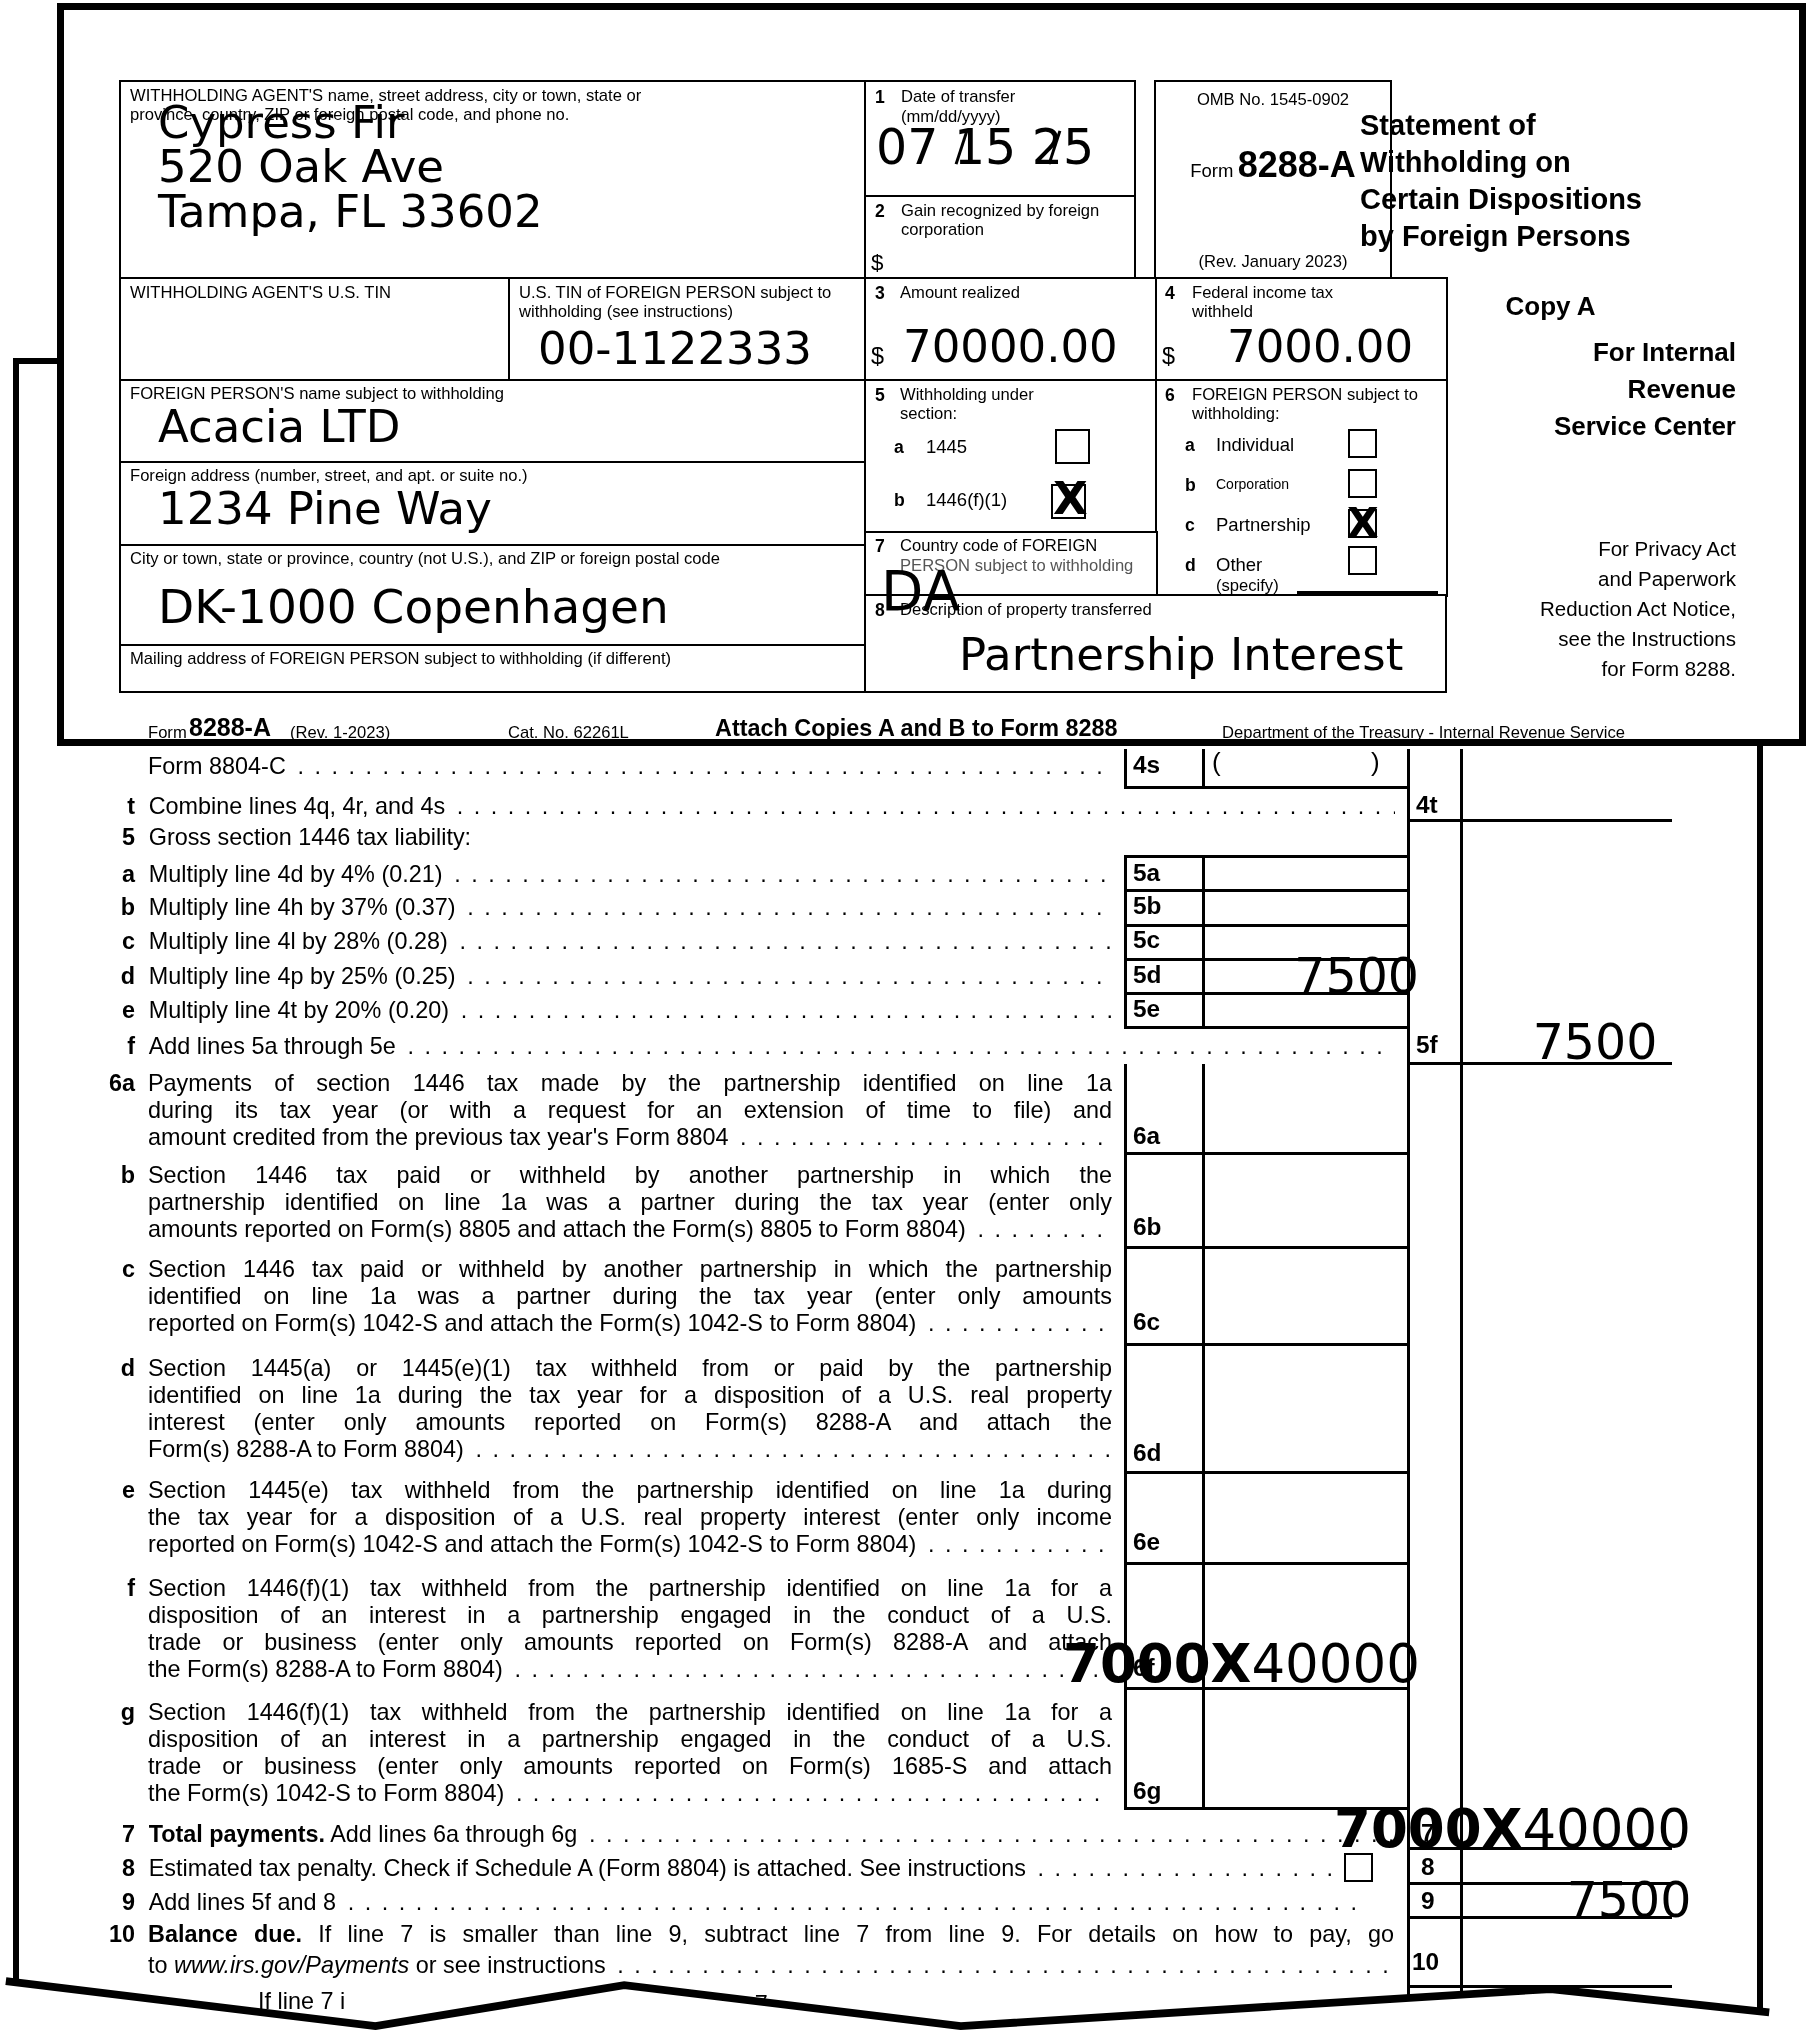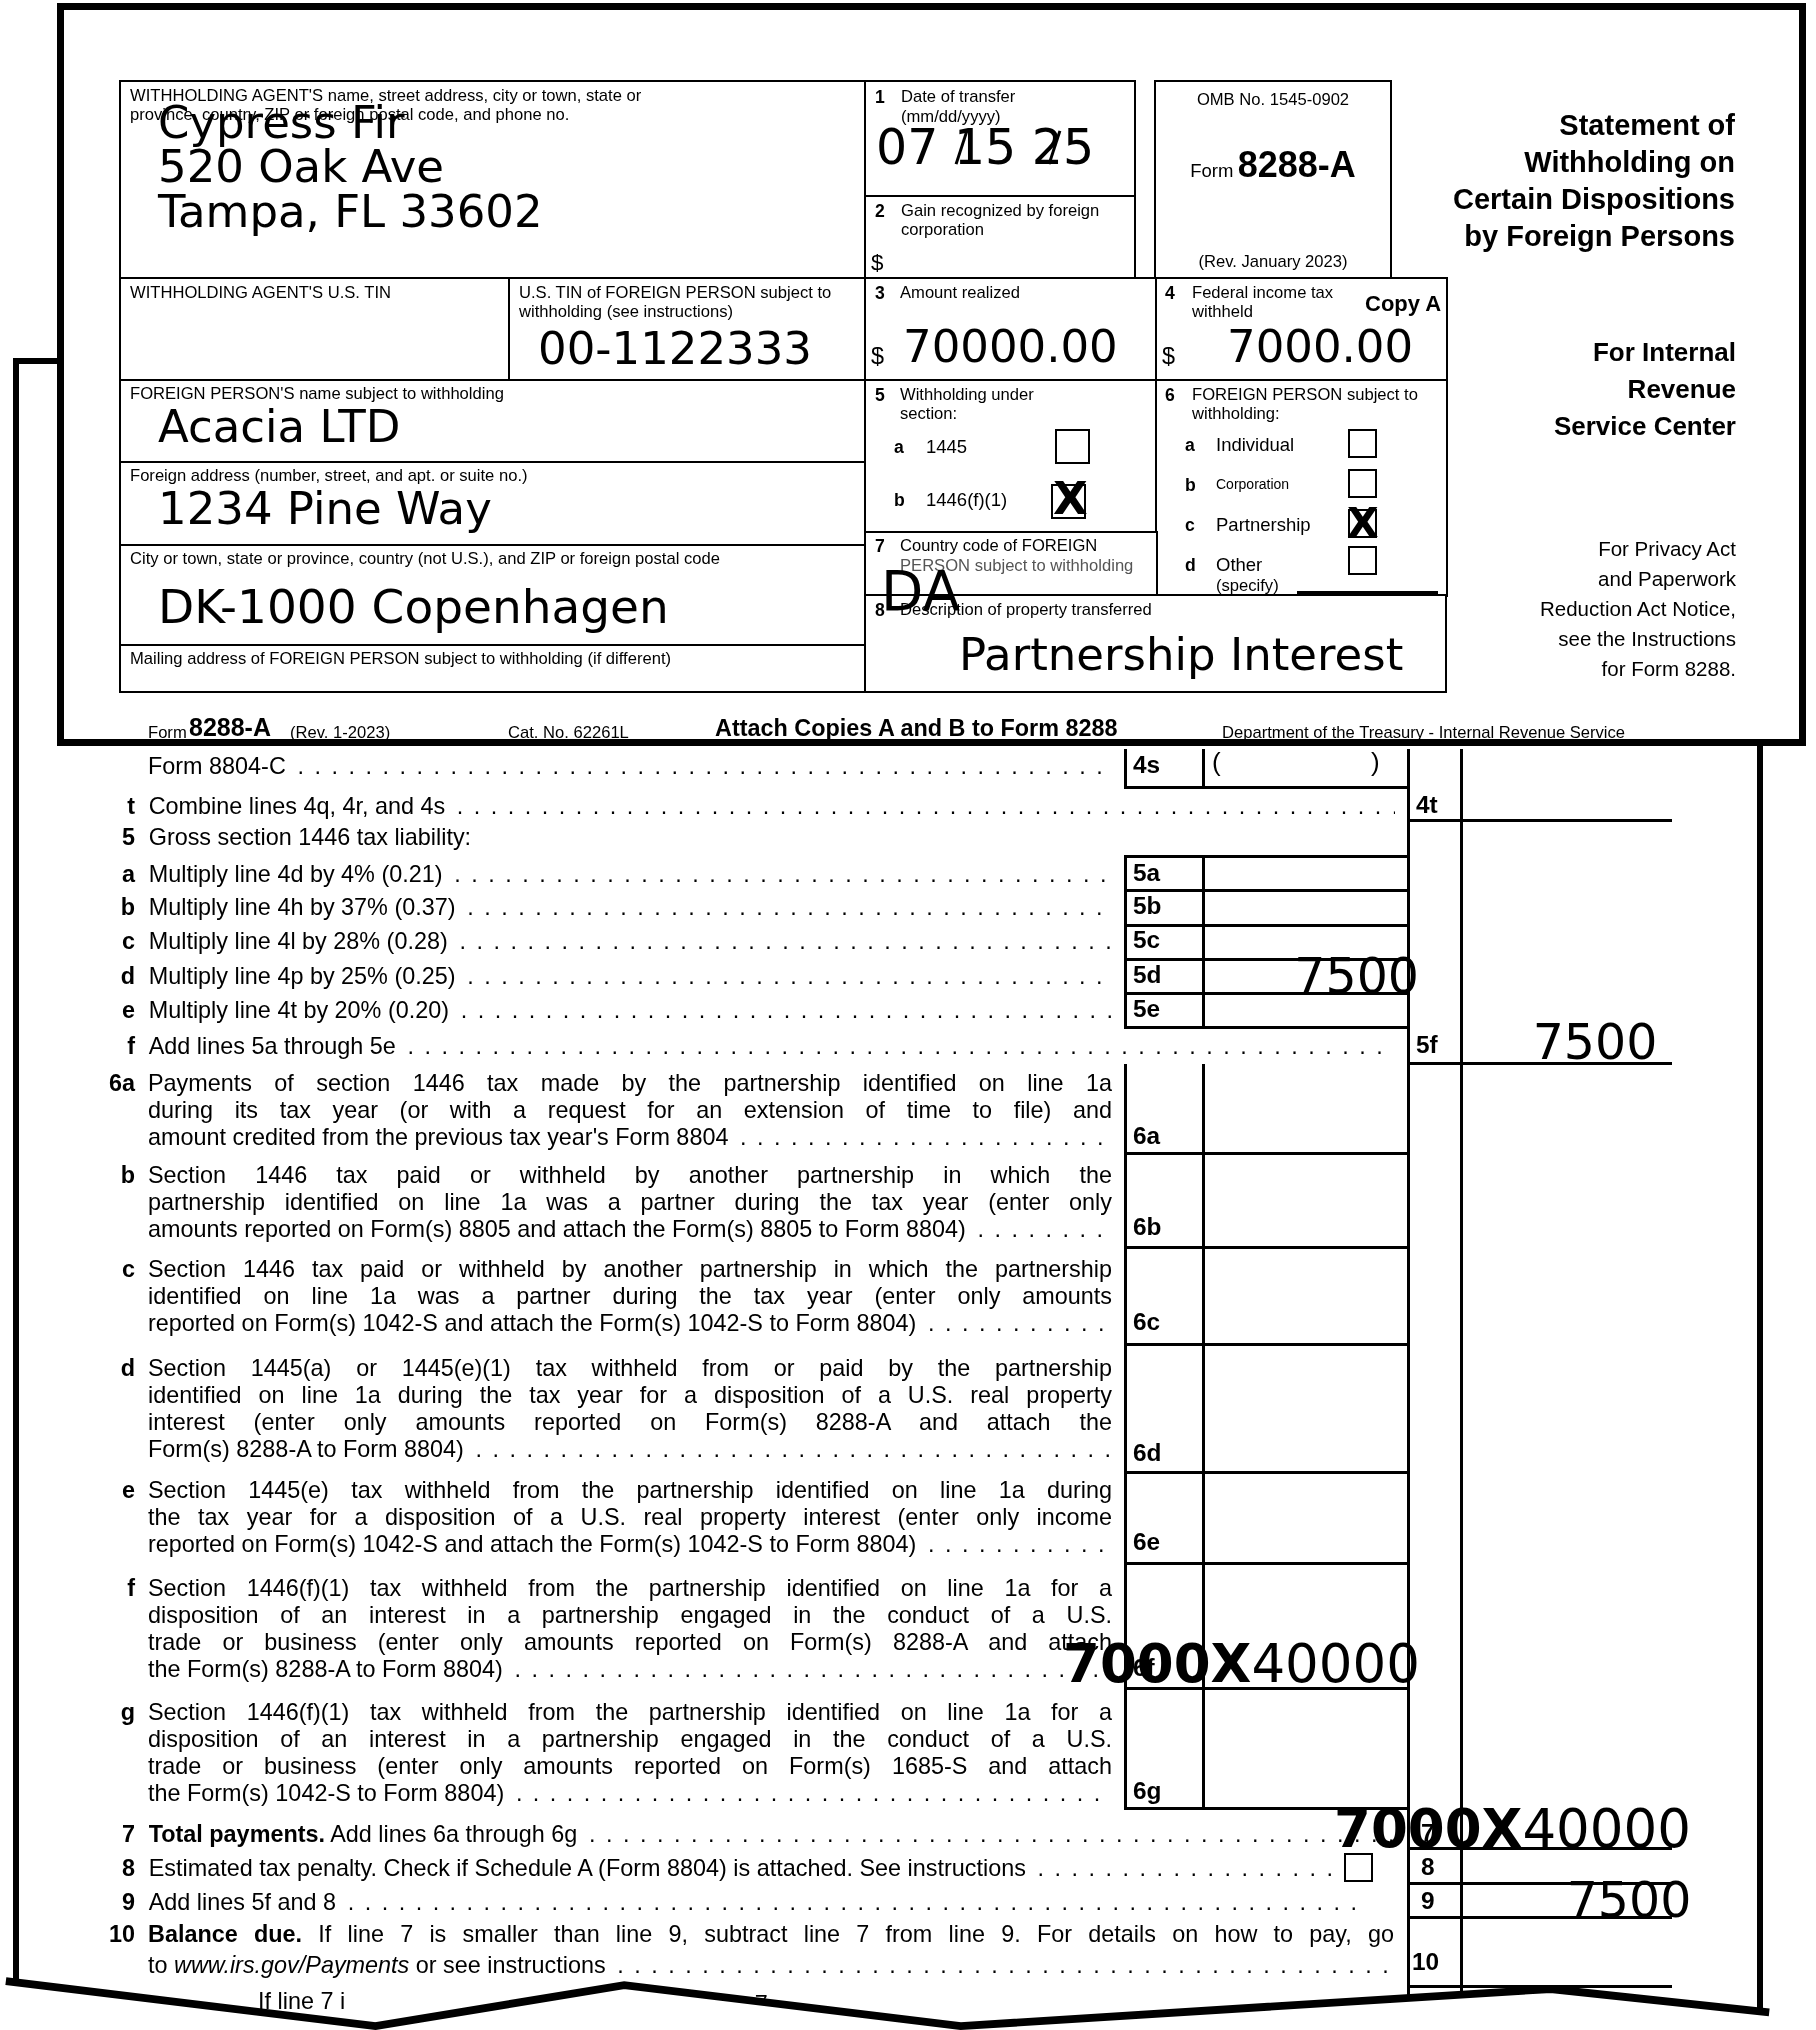--- a/index.html
+++ b/index.html
@@ -295,21 +295,21 @@
   <div class="abs lbl t11" style="left:901px;top:201px;width:210px">Gain recognized by foreign corporation</div>
   <div class="abs t11" style="left:871px;top:250px;font-size:22.4px">$</div>
 
   <div class="abs lbl t11 rt-al" style="left:1154px;top:90px;width:238px;text-align:center">OMB No. 1545-0902</div>
   <div class="abs t11" style="left:1154px;top:144px;width:238px;text-align:center">
     <span style="font-size:18.5px">Form</span>
     <span style="font-size:36px;font-weight:bold">8288-A</span>
   </div>
   <div class="abs lbl t11" style="left:1154px;top:252px;width:238px;text-align:center">(Rev. January 2023)</div>
 
-  <div class="abs t11" style="left:1360px;top:107px;width:375px;text-align:right;font-size:29px;font-weight:bold;line-height:37px">
+  <div class="abs t11" style="left:1360px;top:107px;width:375px;text-align:left;font-size:29px;font-weight:bold;line-height:37px">
     <div>Statement of</div>
     <div>Withholding on</div>
     <div>Certain Dispositions</div>
     <div>by Foreign Persons</div>
   </div>
 
   <div class="abs lbl t11" style="left:130px;top:283px;width:371px">WITHHOLDING AGENT'S U.S. TIN</div>
   <div class="abs lbl t11" style="left:519px;top:283px;width:341px">U.S. TIN of FOREIGN PERSON subject to withholding (see instructions)</div>
   <div class="abs hw big t11" style="left:538px;top:326px">00-1122333</div>
 
@@ -364,21 +364,21 @@
 
   <div class="abs num t11" style="left:875px;top:536px">7</div>
   <div class="abs lbl t11" style="left:900px;top:536px">Country code of FOREIGN</div>
   <div class="abs lbl t11" style="left:900px;top:556px;color:#555">PERSON subject to withholding</div>
   <div class="abs hw t11" style="left:881px;top:564px;font-size:55px;line-height:55px;z-index:13">DA</div>
 
   <div class="abs num t11" style="left:875px;top:600px">8</div>
   <div class="abs lbl t11" style="left:900px;top:600px">Description of property transferred</div>
   <div class="abs hw big t11" style="left:959px;top:632px">Partnership Interest</div>
 
-  <div class="abs t11 b" style="left:1365px;top:291px;width:371px;text-align:left;font-size:22px">Copy A</div>
+  <div class="abs t11 b" style="left:1365px;top:291px;width:371px;text-align:center;font-size:26px">Copy A</div>
   <div class="abs t11 b" style="left:1365px;top:334px;width:371px;text-align:right;font-size:26px;line-height:37px">
     <div>For Internal</div>
     <div>Revenue</div>
     <div>Service Center</div>
   </div>
   <div class="abs t11" style="left:1365px;top:534px;width:371px;text-align:right;font-size:20.5px;line-height:30px">
     <div>For Privacy Act</div>
     <div>and Paperwork</div>
     <div>Reduction Act Notice,</div>
     <div>see the Instructions</div>

